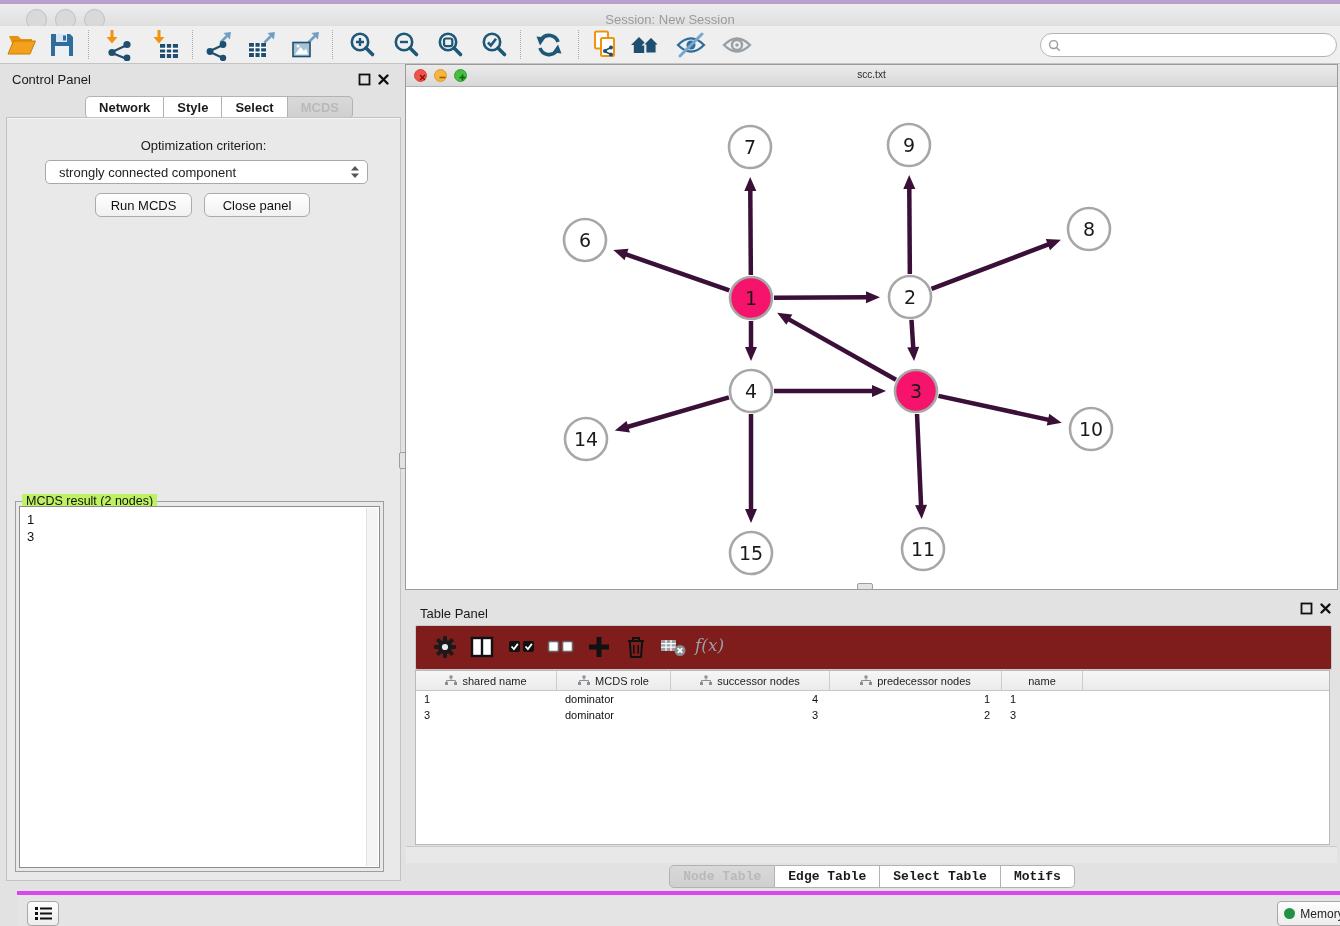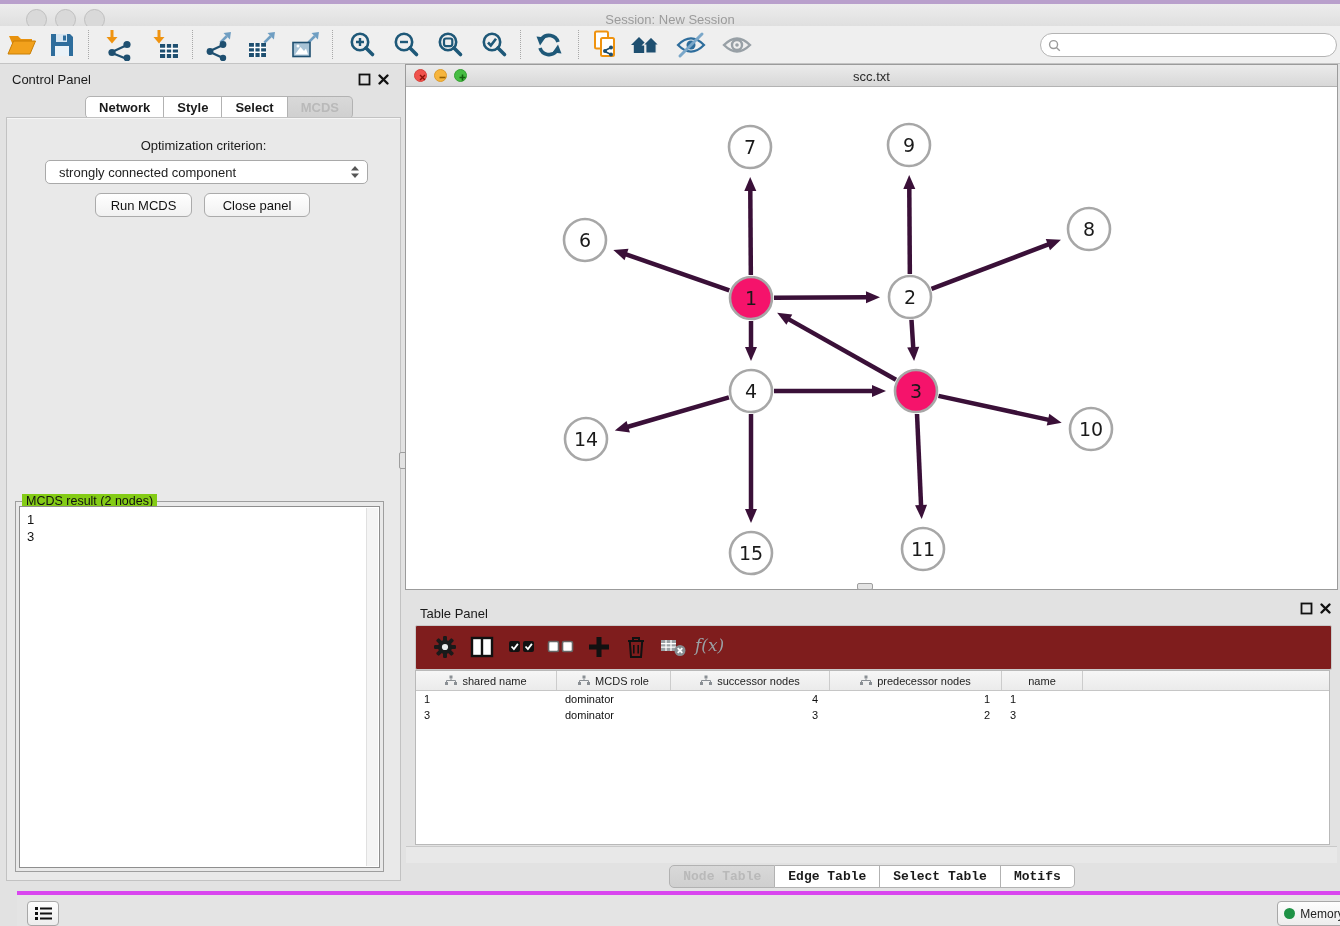--- a/index.html
+++ b/index.html
@@ -34,30 +34,30 @@
   .cpanel{left:0;top:63px;width:405px;height:828px;}
   .cp-inner{left:6px;top:54px;width:393px;height:762px;background:#e9e9e9;border:1px solid #c2c2c2;
             box-shadow:inset 0 1px 0 #f6f6f6;}
   .opt-label{left:0;top:20px;width:100%;text-align:center;font-size:13px;color:#1a1a1a;}
   .combo{left:38px;top:42px;width:308px;height:22px;background:#fff;border:1px solid #a9a9a9;border-radius:5px;
          display:flex;align-items:center;font-size:13px;padding-left:13px;}
   .combo .chev{margin-left:auto;margin-right:7px;}
   .pushbtn{height:22px;background:linear-gradient(#fff,#f1f1f1);border:1px solid #ababab;border-radius:6px;
            font-size:13px;color:#111;display:flex;align-items:center;justify-content:center;}
   .groupbox{left:8px;top:383px;width:367px;height:369px;border:1px solid #9e9e9e;}
-  .group-label{top:-8px;left:6px;padding:0 4px;background:#84cc16;font-size:12.5px;color:#111;}
+  .group-label{top:-8px;left:6px;padding:0 4px;background:#bef264;font-size:12.5px;color:#111;}
   .result-area{left:3px;top:4px;right:3px;bottom:3px;background:#fff;border:1px solid #8e8e8e;}
   .result-text{left:7px;top:4px;font-size:13px;line-height:17px;white-space:pre;color:#111;}
   .vscroll{top:1px;right:1px;bottom:1px;width:11px;background:#f4f4f4;border-left:1px solid #e0e0e0;}
 
   
   .netwin{left:405px;top:64px;width:933px;height:526px;border:1px solid #9b9b9b;background:#fff;box-sizing:border-box;}
   .net-titlebar{left:0;top:0;width:100%;height:22px;background:linear-gradient(#ebebeb,#d8d8d8);border-bottom:1px solid #b3b3b3;box-sizing:border-box;}
   .traffic{width:13px;height:13px;border-radius:50%;top:4px;box-sizing:border-box;}
-  .net-title{left:0;top:4px;width:100%;text-align:center;font-size:13px;color:#2a2a2a;}
+  .net-title{left:0;top:4px;width:100%;text-align:center;font-size:10px;color:#2a2a2a;}
   .grip{background:#e3e3e3;border:1px solid #9e9e9e;border-radius:2px;}
 
   
   .tpanel{left:405px;top:596px;width:934px;height:292px;}
   .tp-toolbar{left:10px;top:29px;width:915px;height:43px;background:#7f1d1d;border:1px solid #c9c9c9;border-radius:2px;}
   .tp-toolbar .abs{top:8px;}
   .fx{font-family:"DejaVu Serif",serif;font-style:italic;font-size:17px;color:#9aa0a4;top:9px!important;}
   .ntable{left:10px;top:74px;width:915px;height:175px;background:#fff;border:1px solid #b9b9b9;box-sizing:border-box;overflow:hidden;}
   .thead{display:flex;height:19px;background:linear-gradient(#f6f6f6,#ebebeb);border-bottom:1px solid #c6c6c6;align-items:flex-end;}
   .th{display:flex;align-items:center;justify-content:center;gap:5px;font-size:11px;color:#222;

